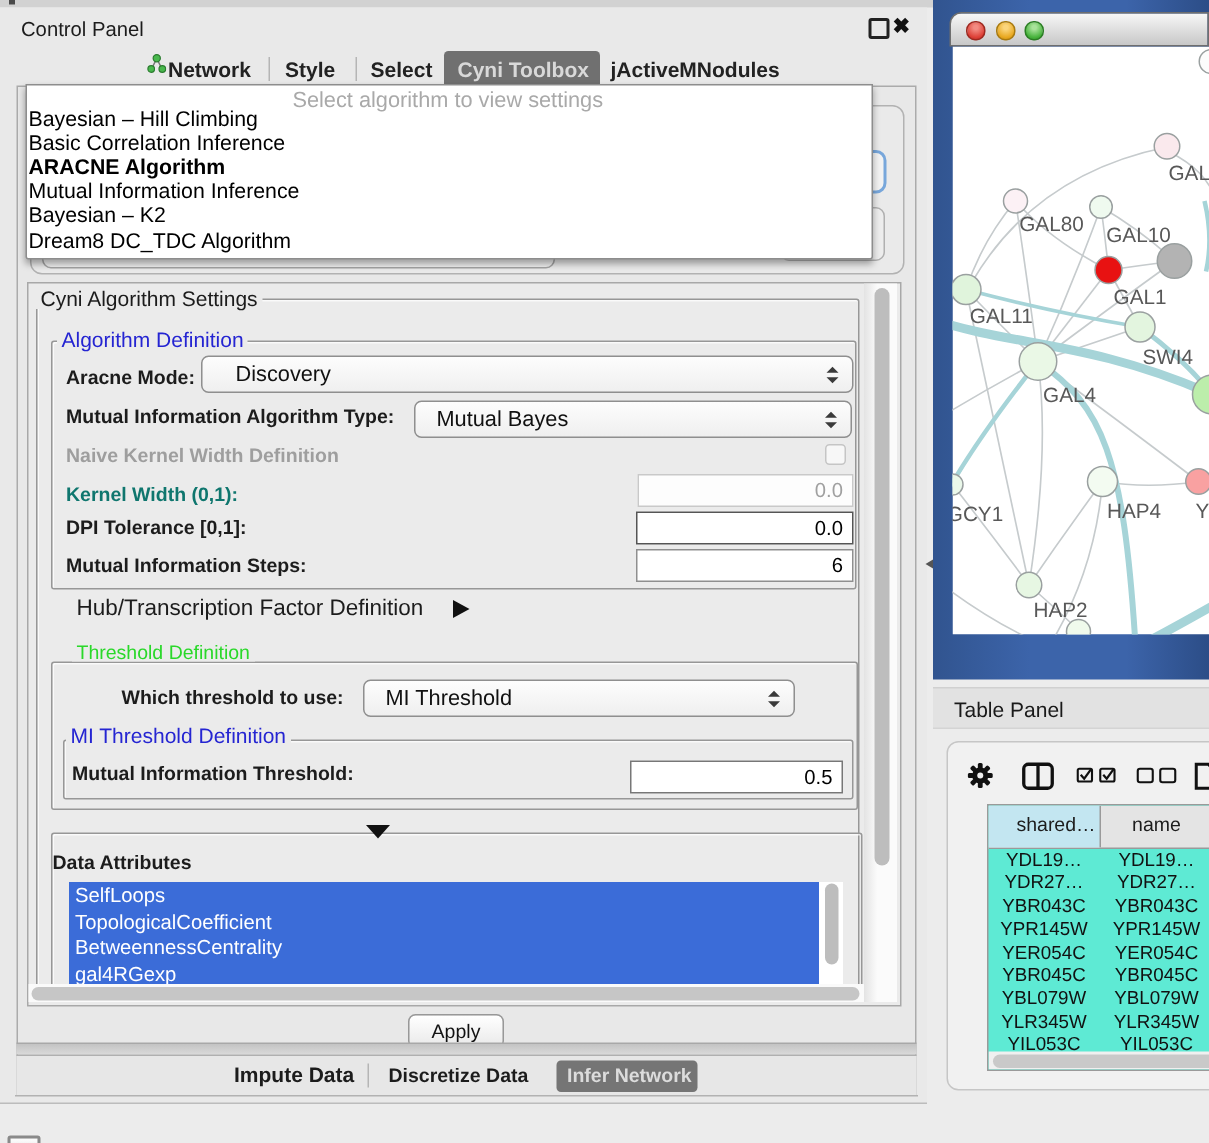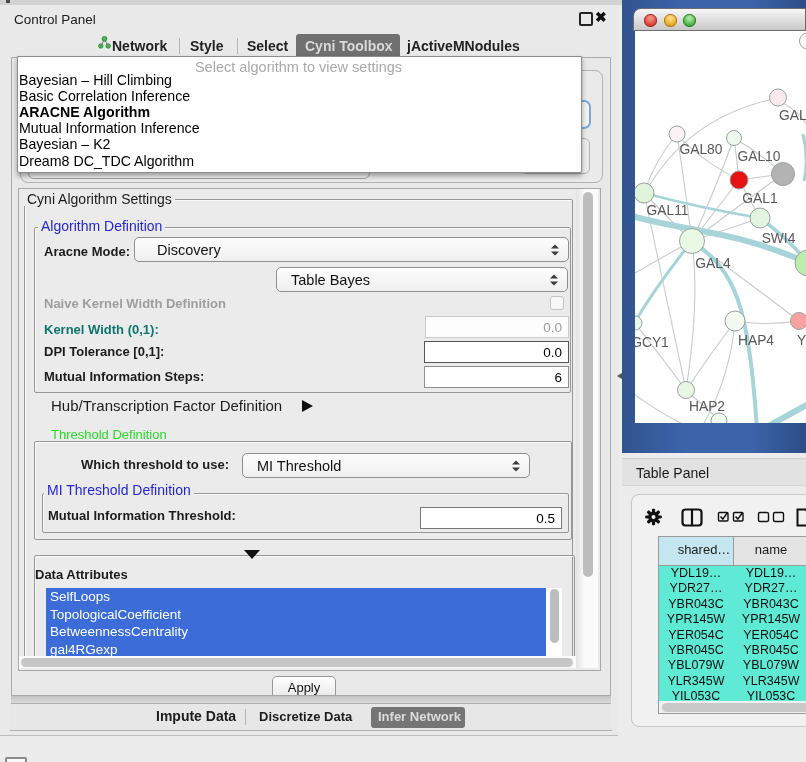--- a/index.html
+++ b/index.html
@@ -79,22 +79,23 @@
 
   <div class="abs etch" style="left:15px;top:38px;width:535px;height:164px;border-radius:2px;"></div>
   <div class="gtitle" style="left:19px;top:31px;font-size:14px;color:#2525d2;">Algorithm Definition</div>
 
   <div class="abs b13 lbl" style="left:25px;top:56px;">Aracne Mode:</div>
   <div class="combo" style="left:115px;top:48px;width:433px;height:23px;">
         <span class="ct" style="left:22px;">Discovery</span>
         <span class="spin"></span>
       </div>
 
+  <div class="abs b13 lbl" style="left:25px;top:82px;">Mutual Information Algorithm Type:</div>
   <div class="combo" style="left:257px;top:78px;width:290px;height:23px;">
-        <span class="ct" style="left:14px;">Table Bayes</span>
+        <span class="ct" style="left:14px;">Mutual Bayes</span>
         <span class="spin"></span>
       </div>
 
   <div class="abs b13 lbl" style="left:25px;top:108px;color:#9e9e9e;">Naive Kernel Width Definition</div>
   <div class="abs" style="left:531px;top:107px;width:12px;height:12px;border:1px solid #c5c5c5;border-radius:3px;background:#f7f7f7;"></div>
 
   <div class="abs b13 lbl" style="left:25px;top:134px;color:#0f766e;">Kernel Width (0,1):</div>
   <div class="field" style="left:406px;top:127px;width:142px;height:20px;border:1px solid #c9c9c9;background:#fdfdfd;">
         <span class="fval" style="color:#a0a0a0;">0.0</span>
       </div>

